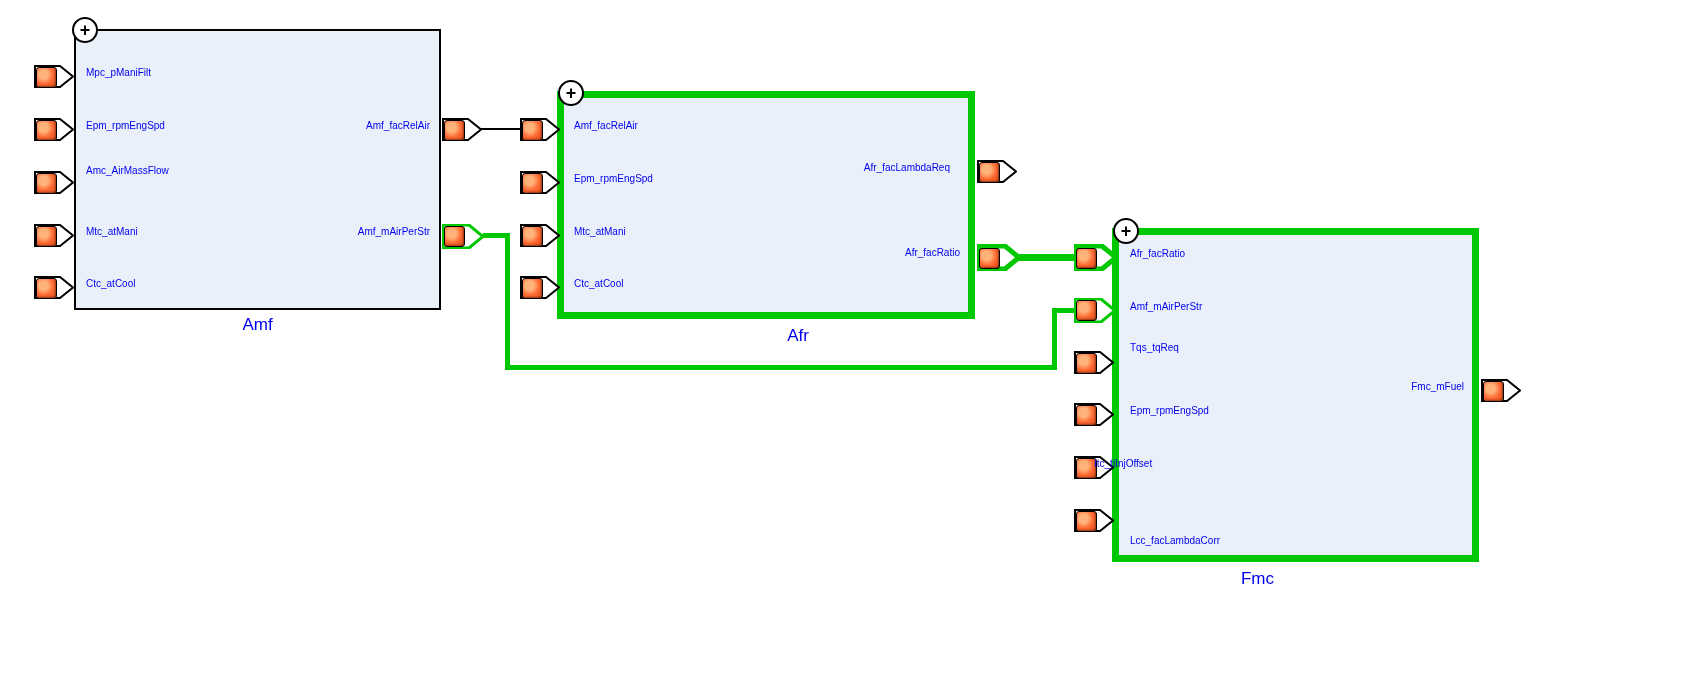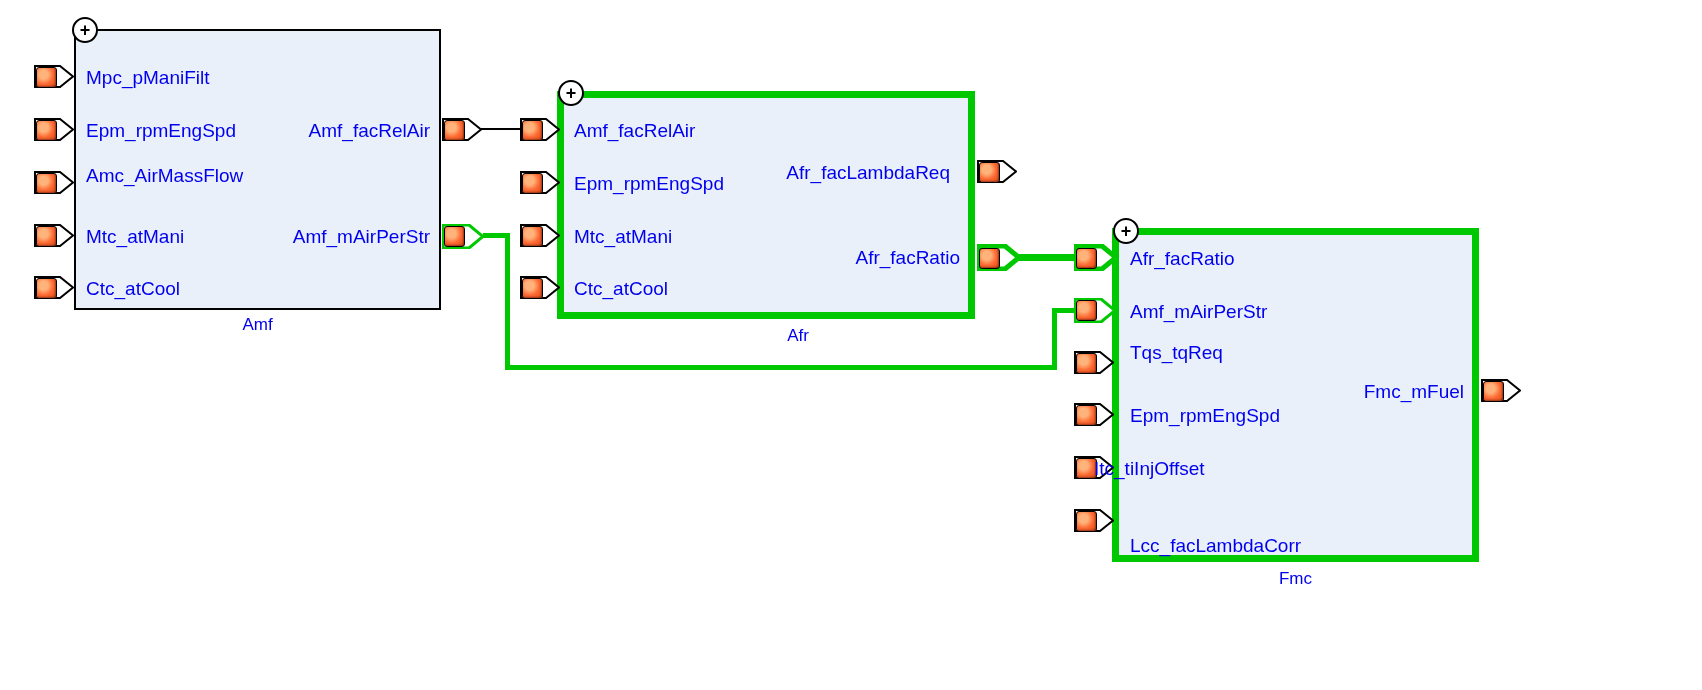--- a/index.html
+++ b/index.html
@@ -1,19 +1,19 @@
 <!DOCTYPE html>
 <html><head>
 <meta charset="utf-8">
 <style>
 html,body{margin:0;padding:0;width:1702px;height:690px;font-family:Arial,sans-serif;font-size:16px;background:#fff;position:relative}
 .block{position:absolute;background:#e9f0fa;border:2px solid #000;box-sizing:border-box}
 .block.green{border:7px solid #00c800}
 .block-label{position:absolute;color:#0000ee;font-size:17px;text-align:center;width:100%}
-.port-txt{position:absolute;color:#0000ee;font-size:19px;white-space:nowrap}
+.port-txt{position:absolute;color:#0000ee;font-size:10px;white-space:nowrap}
 .port{position:absolute;width:33px;height:23px}
 .port .jewel{position:absolute;left:2px;top:2px;width:19px;height:19px;border:1px solid #000;border-radius:3px;background:radial-gradient(circle at 35% 35%,#ffb37a 0 25%,#ff6a33 55%,#e04a18 100%);box-shadow:inset -1px -1px 2px rgba(0,0,0,.4)}
 .plus{position:absolute;width:22px;height:22px;border:2px solid #000;border-radius:50%;background:#fff;display:flex;align-items:center;justify-content:center;font-weight:bold;font-size:18px;line-height:1}
 .wire{position:absolute;background:#000}
 .wire.g{background:#00c800}
 </style>
 </head>
 <body>
 
 <div class="block" style="left:74px;top:29px;width:367px;height:281px"></div>
@@ -84,21 +84,21 @@
       <polygon points="1,1 26,1 39,11.5 26,22 1,22" fill="#fff" stroke="#000" stroke-width="2"></polygon>
     </svg><div class="jewel"></div></div>
 
 <div class="port-txt" style="right:742px;top:247px">Afr_facRatio</div>
 <div class="port" style="left:977px;top:244px"><svg width="44" height="27">
       <polygon points="2,2 28,2 42,13.5 28,25 2,25" fill="#fff" stroke="#00c800" stroke-width="5"></polygon>
     </svg><div class="jewel" style="top:4px"></div></div>
 
 <div class="block green" style="left:1112px;top:228px;width:367px;height:334px"></div>
 <div class="plus" style="left:1113px;top:218px">+</div>
-<div class="block-label" style="left:1112px;top:569px;width:367px">Fmc</div>
+<div class="block-label" style="left:1074px;top:569px;width:367px">Fmc</div>
 
 <div class="port" style="left:1074px;top:244px"><svg width="44" height="27">
       <polygon points="2,2 28,2 42,13.5 28,25 2,25" fill="#fff" stroke="#00c800" stroke-width="5"></polygon>
     </svg><div class="jewel" style="top:4px"></div></div>
 <div class="port-txt" style="left:1130px;top:248px">Afr_facRatio</div>
 
 <div class="port" style="left:1074px;top:298px"><svg width="42" height="25">
       <polygon points="1,1 27,1 41,12.5 27,24 1,24" fill="#fff" stroke="#00c800" stroke-width="3"></polygon>
     </svg><div class="jewel"></div></div>
 <div class="port-txt" style="left:1130px;top:301px">Amf_mAirPerStr</div>

